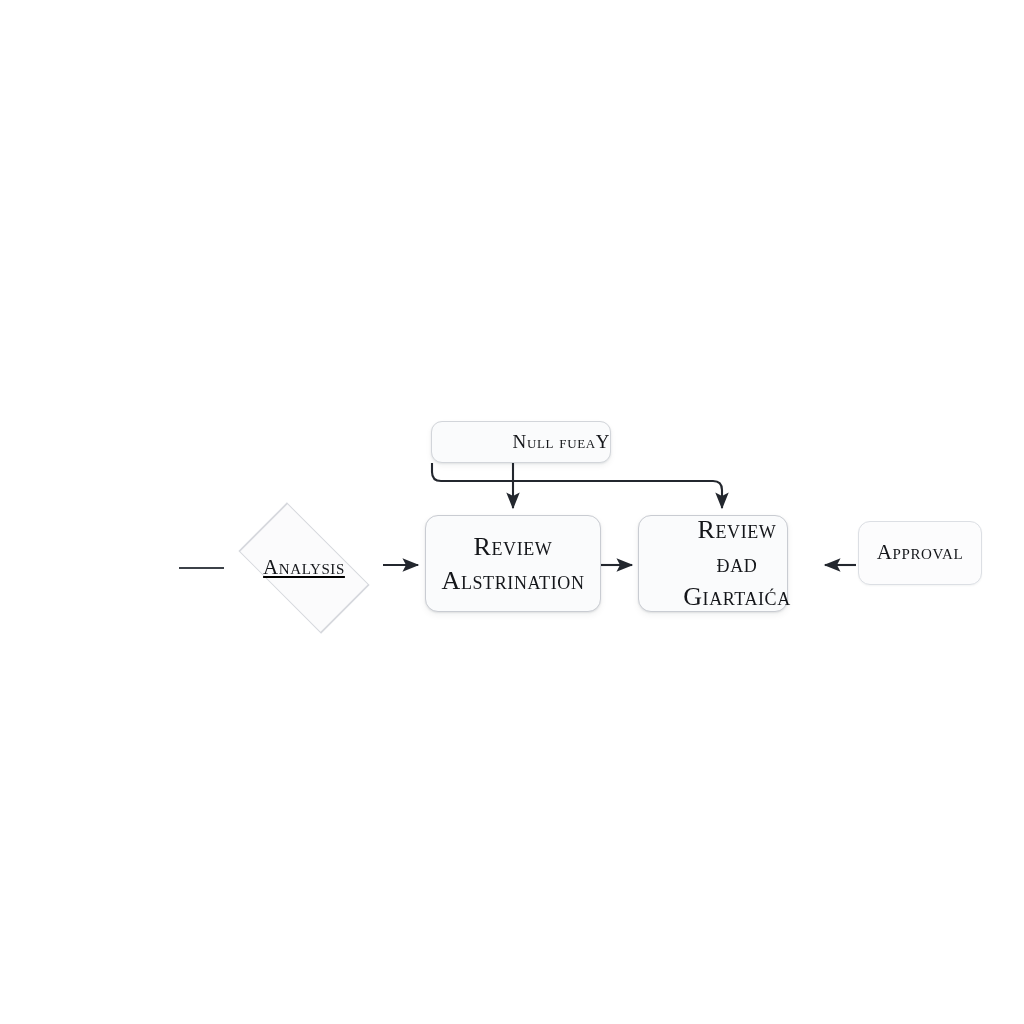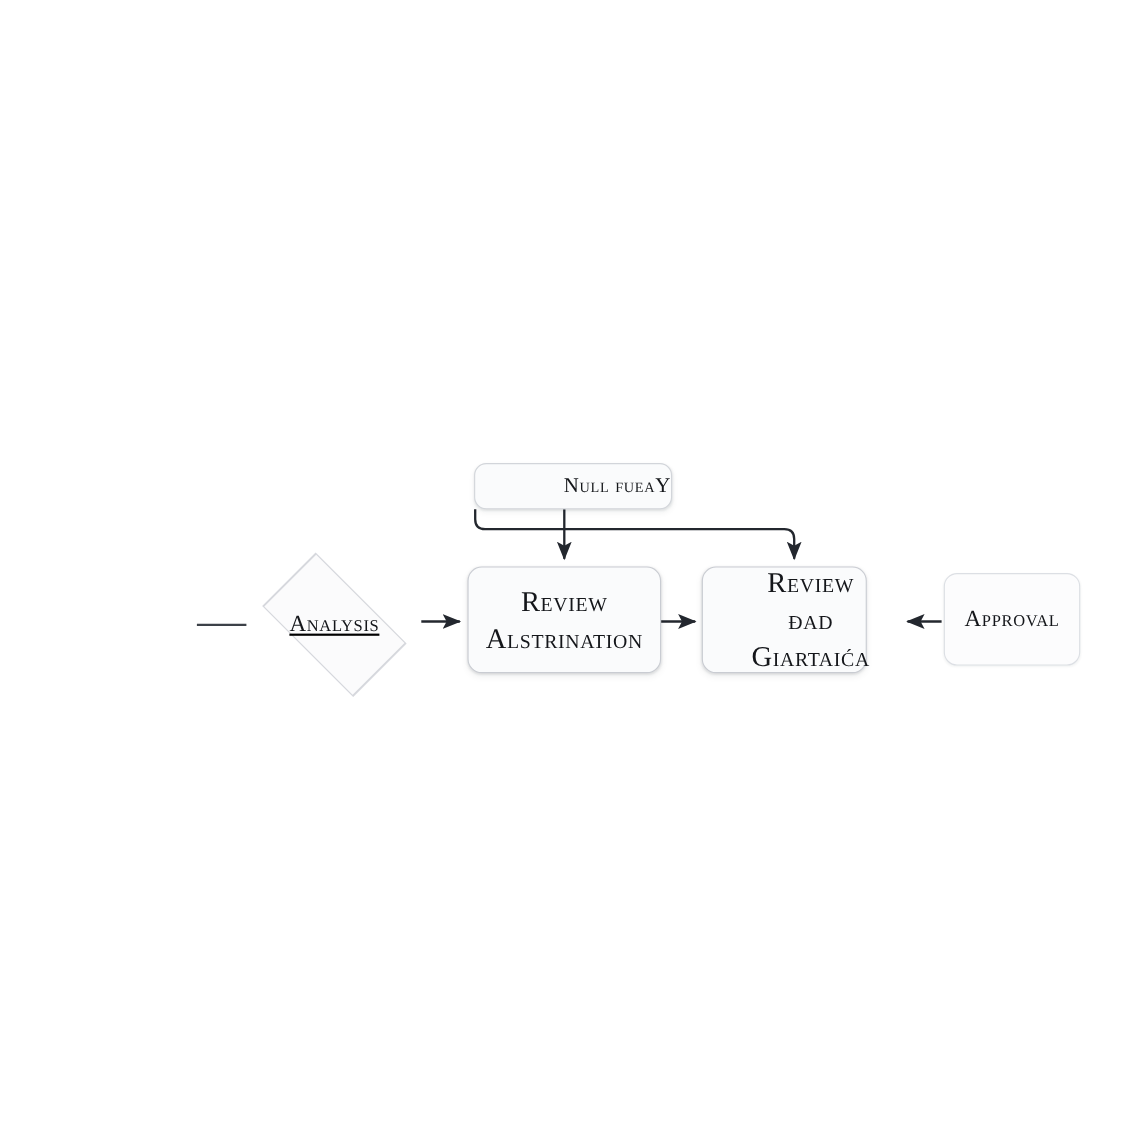--- a/index.html
+++ b/index.html
@@ -144,17 +144,17 @@
   <div class="node proc" style="left:425px; top:515px; width:176px; height:97px;">
     <span class="node-label">Review
 Alstrination</span>
   </div>
 
   <div class="node proc" style="left:638px; top:515px; width:150px; height:97px;padding-left:48px;">
     <span class="node-label">Review ðad
 Giartaića</span>
   </div>
 
-  <div class="node soft" style="left:858px; top:521px; width:124px; height:84px;">
+  <div class="node soft" style="left:858px; top:521px; width:124px; height:64px;">
     <span class="node-label">Approval</span>
   </div>
 
 </div>
 
 </body></html>

